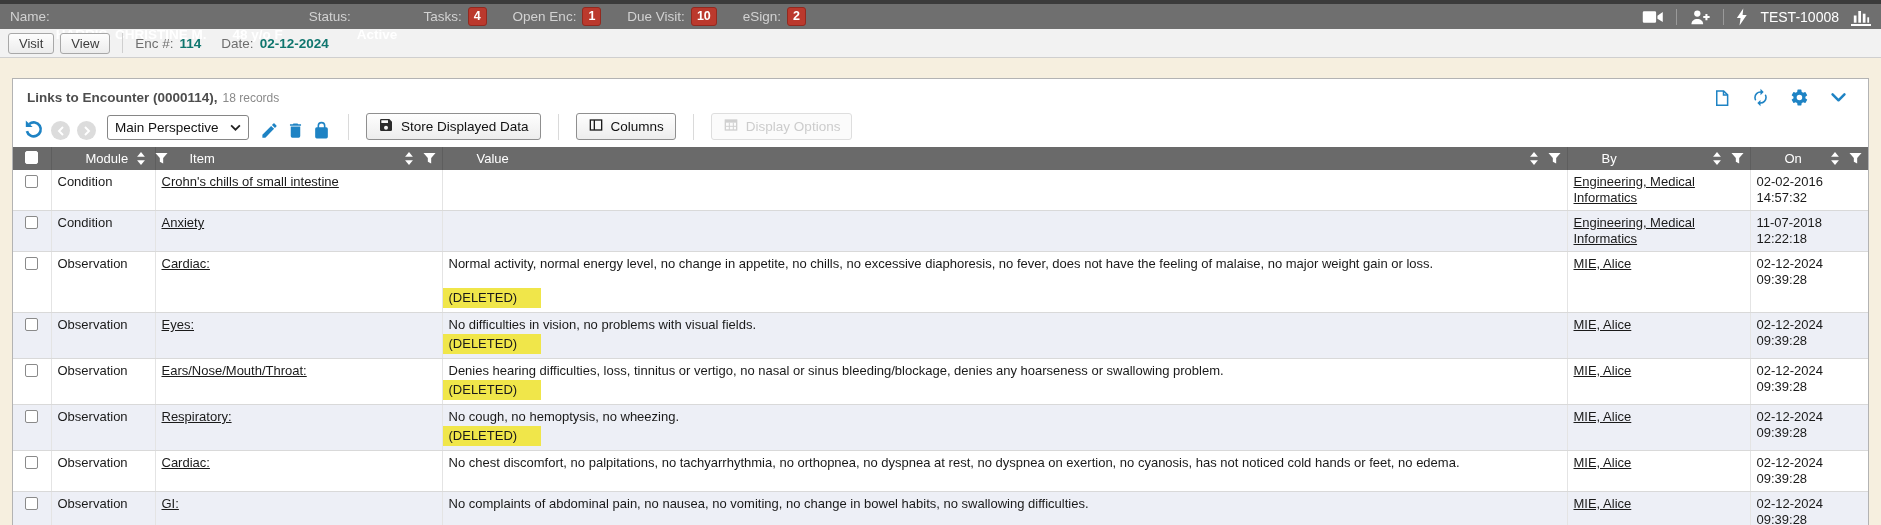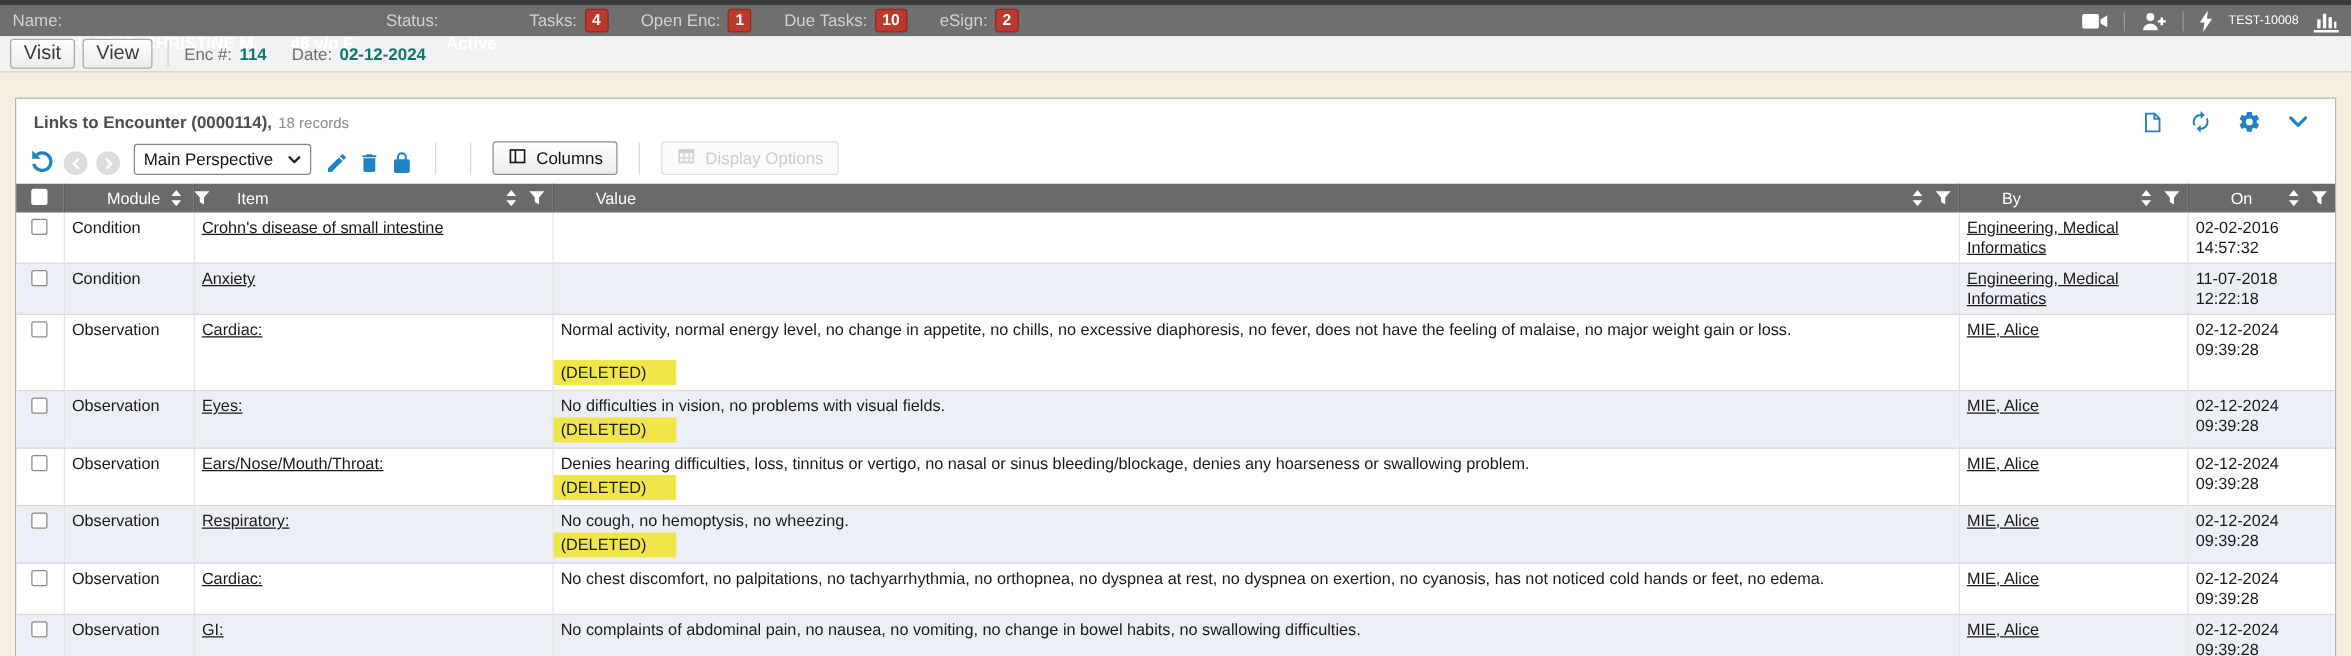--- a/index.html
+++ b/index.html
@@ -9,26 +9,26 @@
   .top-strip { height:4px; background:#3b3b3b; }
   .patient-bar { height:25px; background:#6f6f6f; color:#fff; display:flex; align-items:center; padding:0 10px; font-size:13.5px; }
   .pb-left { display:flex; align-items:center; gap:6px; flex:1; white-space:nowrap; }
   .pb-label { color:#d2d2d2; }
   .pb-value { color:#fff; font-weight:bold;margin-top:36px; }
   .pb-gap { width:14px; }
   .badge { background:#bb392d; border:1px solid #93291f; color:#fff; font-weight:bold; font-size:12.5px; padding:0 5px; border-radius:3px; line-height:17px; display:inline-block; }
   .pb-right { display:flex; align-items:center; gap:12px; }
   .pb-sep { width:1px; height:16px; background:#9a9a9a; }
   .pb-icon { display:inline-flex; align-items:center; cursor:pointer; }
-  .system-id { font-size:10px; color:#fff; }
+  .system-id { font-size:14px; color:#fff; }
   .chart-box { display:inline-flex; border-bottom:2px solid #fff; padding:0 1px 1px; }
 
   
   .enc-bar { height:29px; background:#f2f2f2; border-bottom:1px solid #cfcfcf; display:flex; align-items:center; padding:0 8px; gap:6px; font-size:13.5px; }
-  .enc-btn { border:1px solid #a8a8a8; border-radius:3px; background:linear-gradient(#fdfdfd,#ececec); color:#3c3c3c; font-size:16px; padding:2px 10px; cursor:pointer; font-family:inherit; }
+  .enc-btn { border:1px solid #a8a8a8; border-radius:3px; background:linear-gradient(#fdfdfd,#ececec); color:#3c3c3c; font-size:13px; padding:2px 10px; cursor:pointer; font-family:inherit; }
   .enc-sep { width:1px; height:20px; background:#cfcfcf; margin:0 6px; }
   .enc-label { color:#6e6e6e; }
   .enc-value { color:#0f766e; font-weight:bold; margin-right:14px; }
 
   
   .page-bg { padding:20px 12px 0; }
   .panel { background:#fff; border:1px solid #b3b3b3; height:600px; }
   .panel-header { display:flex; align-items:center; padding:9px 14px 4px; }
   .panel-title { font-size:13.5px; font-weight:bold; color:#4d4d4d; }
   .panel-count { font-size:12px; color:#8a8a8a; margin-left:5px; }
@@ -76,21 +76,21 @@
     <span class="pb-gap"></span>
     <span class="pb-label">Status:</span>
     <span class="pb-value">Active</span>
     <span class="pb-gap"></span>
     <span class="pb-label">Tasks:</span>
     <span class="badge">4</span>
     <span class="pb-gap"></span>
     <span class="pb-label">Open Enc:</span>
     <span class="badge">1</span>
     <span class="pb-gap"></span>
-    <span class="pb-label">Due Tasks:</span>
+    <span class="pb-label">Due Visit:</span>
     <span class="badge">10</span>
     <span class="pb-gap"></span>
     <span class="pb-label">eSign:</span>
     <span class="badge">2</span>
   </div>
   <div class="pb-right">
     <span class="pb-icon">
       <svg viewBox="0 0 24 18" width="22" height="16">
           <path fill="#fff" d="M2 2.5h12a1.5 1.5 0 0 1 1.5 1.5v10A1.5 1.5 0 0 1 14 15.5H2A1.5 1.5 0 0 1 .5 14V4A1.5 1.5 0 0 1 2 2.5zm15 5L23 3.5v11L17 11z"></path>
         </svg>
@@ -194,20 +194,28 @@
         <svg viewBox="0 0 24 24" width="19" height="19" fill="#1e83c4">
             <path d="M6 19a2 2 0 0 0 2 2h8a2 2 0 0 0 2-2V7H6zM19 4h-3.5l-1-1h-5l-1 1H5v2h14z"></path>
           </svg>
       </span>
       <span class="tool-icon">
         <svg viewBox="0 0 24 24" width="19" height="19" fill="#1e83c4">
             <path d="M18 8h-1V6a5 5 0 0 0-10 0v2H6a2 2 0 0 0-2 2v10a2 2 0 0 0 2 2h12a2 2 0 0 0 2-2V10a2 2 0 0 0-2-2zM9 6a3 3 0 0 1 6 0v2H9z"></path>
           </svg>
       </span>
       <span class="vsep"></span>
+      <button class="tb-btn">
+        <span>
+          <svg viewBox="0 0 24 24" width="16" height="16" fill="#2b2b2b">
+              <path d="M17 3H5a2 2 0 0 0-2 2v14a2 2 0 0 0 2 2h14a2 2 0 0 0 2-2V7l-4-4zm-5 16a3 3 0 1 1 0-6 3 3 0 0 1 0 6zm3-10H5V5h10z"></path>
+            </svg>
+        </span>
+        <span>Store Displayed Data</span>
+      </button>
       <span class="vsep"></span>
       <button class="tb-btn">
         <span>
           <svg viewBox="0 0 24 24" width="16" height="16">
               <rect x="3.5" y="4.5" width="17" height="15" fill="none" stroke="#1b1b1b" stroke-width="2"></rect>
               <line x1="9.5" y1="4.5" x2="9.5" y2="19.5" stroke="#1b1b1b" stroke-width="2"></line>
             </svg>
         </span>
         <span>Columns</span>
       </button>
@@ -327,21 +335,21 @@
                   </span>
               </span>
             </div>
           </th>
         </tr>
       </thead>
       <tbody id="tbody">
           <tr>
             <td><input type="checkbox" style=""></td>
             <td>Condition</td>
-            <td><a>Crohn's disease of small intestine</a></td>
+            <td><a>Crohn's chills of small intestine</a></td>
             <td></td>
             <td><a>Engineering, Medical Informatics</a></td>
             <td>
               <div class="on-date">02-02-2016</div>
               <div class="on-time">14:57:32</div>
             </td>
           </tr>
           <tr class="alt">
             <td><input type="checkbox" style=""></td>
             <td>Condition</td>

